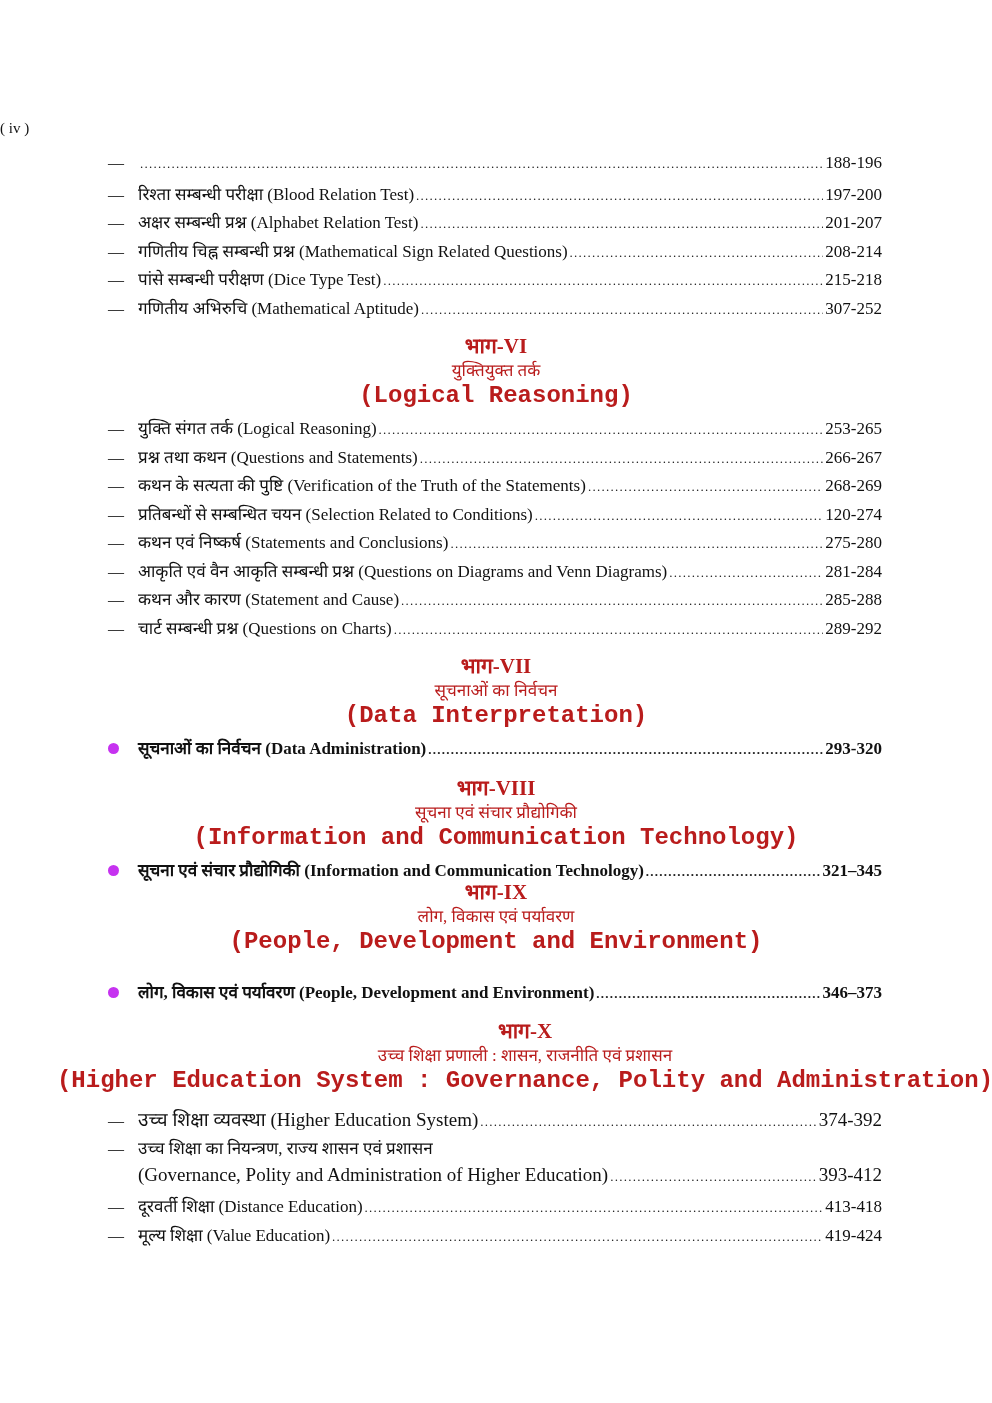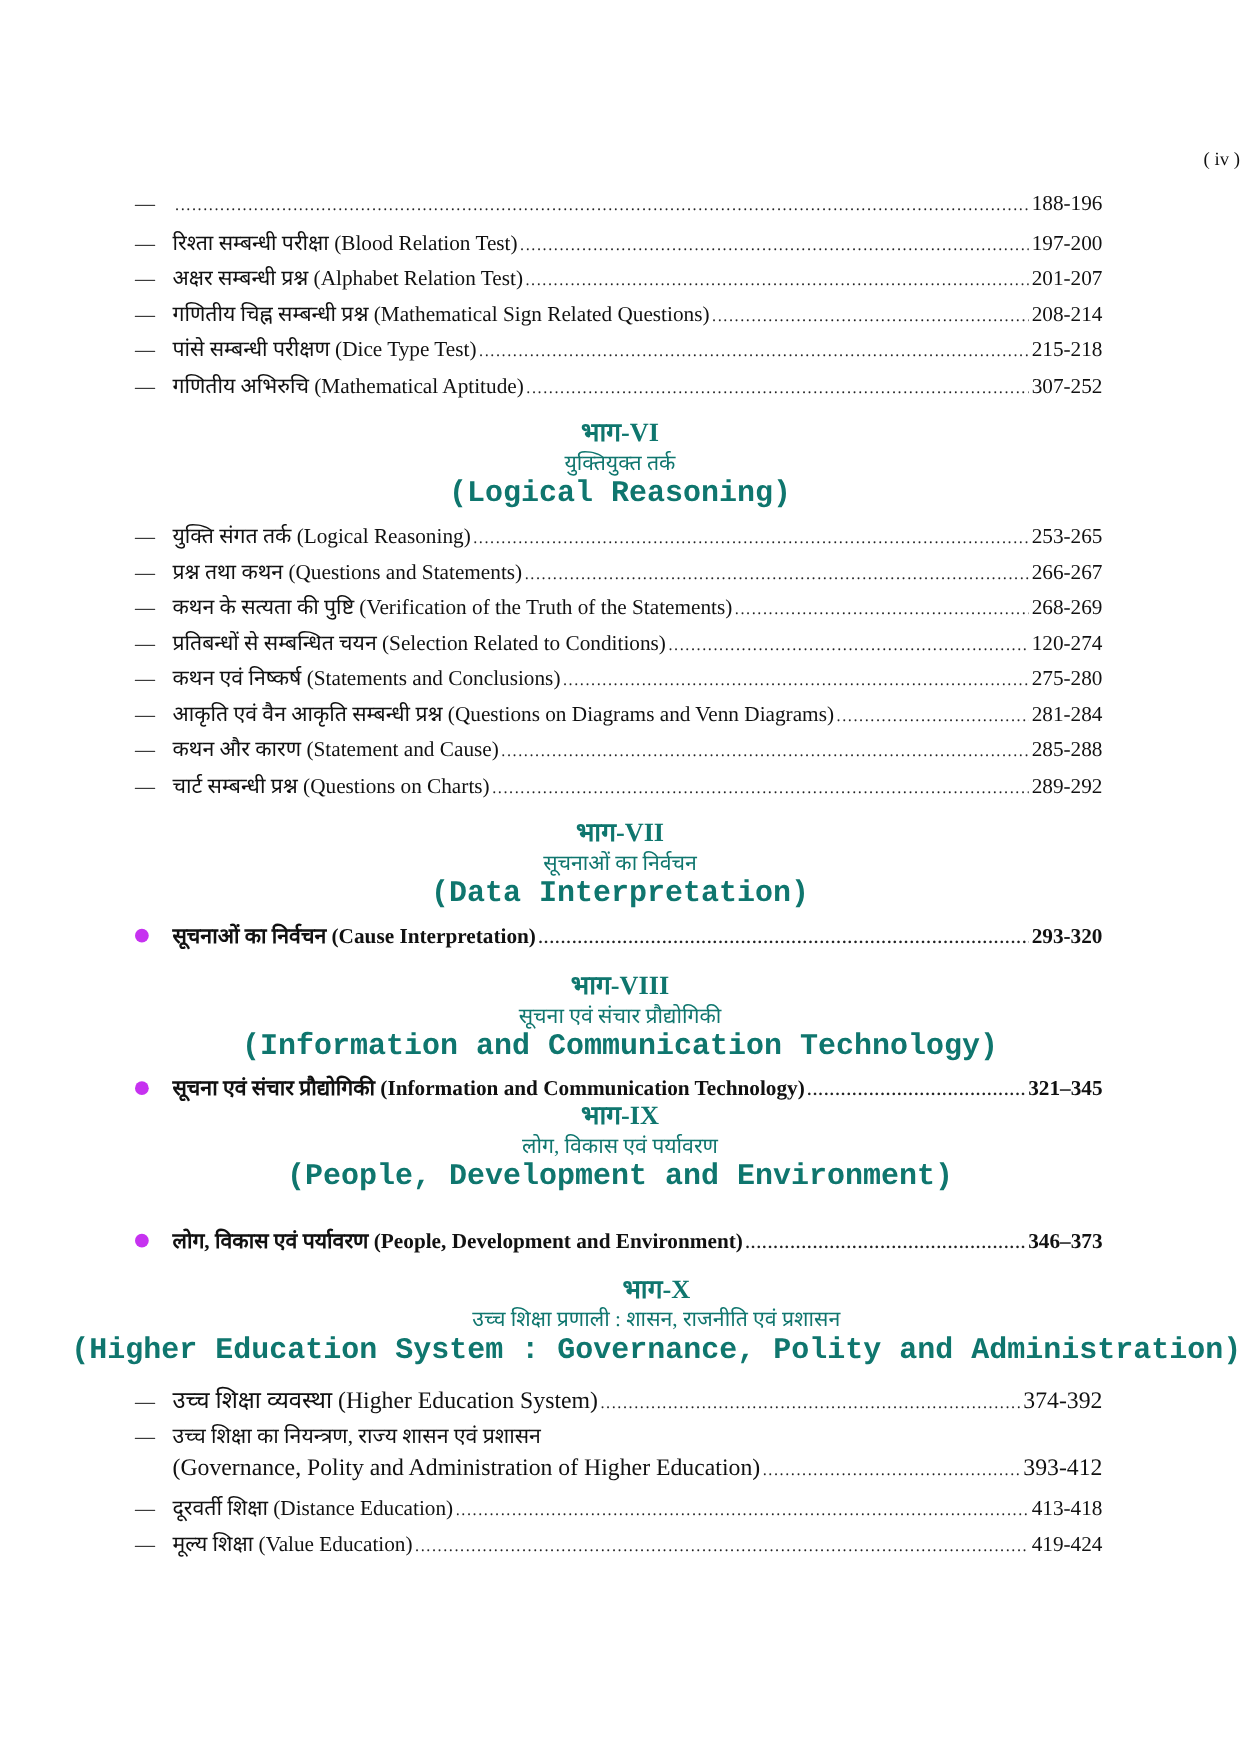--- a/index.html
+++ b/index.html
@@ -1,21 +1,21 @@
 <!DOCTYPE html>
 <html><head>
 <meta charset="utf-8">
 <style>
   html, body { margin: 0; padding: 0; background: #ffffff; }
   body {
     width: 992px; height: 1403px; position: relative; overflow: hidden;
     font-family: "Liberation Serif", serif; color: #111;
   }
   .page-num {
-    position: absolute; top: 120px; left: 0; width: 992px; text-align: right;
+    position: absolute; top: 120px; left: 0; width: 992px; text-align: left;
     font-size: 15px; color: #111;
   }
   .toc { position: absolute; left: 108px; width: 774px; }
   .row {
     display: flex; align-items: baseline; height: 28.5px; font-size: 17px; white-space: nowrap;
   }
   .row .mark { width: 30px; flex: 0 0 30px; font-size: 16px; }
   .row .dot {
     display: inline-block; width: 11px; height: 11px; border-radius: 50%;
     background: #c632f0; position: relative; top: 0px;
@@ -28,21 +28,21 @@
     content: ". . . . . . . . . . . . . . . . . . . . . . . . . . . . . . . . . . . . . . . . . . . . . . . . . . . . . . . . . . . . . . . . . . . . . . . . . . . . . . . . . . . . . . . . . . . . . . . . . . . . . . . . . . . . . . . . . . . . . . . . . . . . . . . . . . . . . . . . . . . . . . . . . . . . . . . . . . . . . . . . . . . . . .";
     letter-spacing: -1px;
   }
   .row .pages { flex: 0 0 auto; }
   .row.bold { font-weight: bold; }
   .row.large { font-size: 19px; height: 30px; }
   .row.multi { height: auto; display: block; }
   .row.multi .line1 { display: flex; height: 28px; align-items: baseline; }
   .row.multi .line2 { display: flex; height: 30px; align-items: baseline; padding-left: 30px; font-size: 19px; }
   .section-head {
-    position: absolute; left: 0; width: 992px; text-align: center; color: #0f766e;
+    position: absolute; left: 0; width: 992px; text-align: center; color: #b91c1c;
   }
   .section-head .part { font-size: 21px; font-weight: bold; height: 26px; line-height: 26px; }
   .section-head .hindi { font-size: 17px; height: 24px; line-height: 24px; }
   .section-head .english { font-size: 24px; font-weight: bold; height: 26px; line-height: 26px; font-family: Liberation Mono, monospace; }
 </style>
 </head>
 <body>
 
 <div class="page-num">( iv )</div>
 
@@ -141,21 +141,21 @@
 </div>
 
 <div class="section-head" style="top:653px;">
   <div class="part">भाग-VII</div>
   <div class="hindi">सूचनाओं का निर्वचन</div>
   <div class="english">(Data Interpretation)</div>
 </div>
 <div class="toc" style="top:736px;">
   <div class="row bold">
       <span class="mark"><span class="dot"></span></span>
-      <span class="label">सूचनाओं का निर्वचन (Cause Interpretation)</span>
+      <span class="label">सूचनाओं का निर्वचन (Data Administration)</span>
       <span class="leader"></span>
       <span class="pages">293-320</span>
     </div>
 </div>
 
 <div class="section-head" style="top:775px;">
   <div class="part">भाग-VIII</div>
   <div class="hindi">सूचना एवं संचार प्रौद्योगिकी</div>
   <div class="english">(Information and Communication Technology)</div>
 </div>

